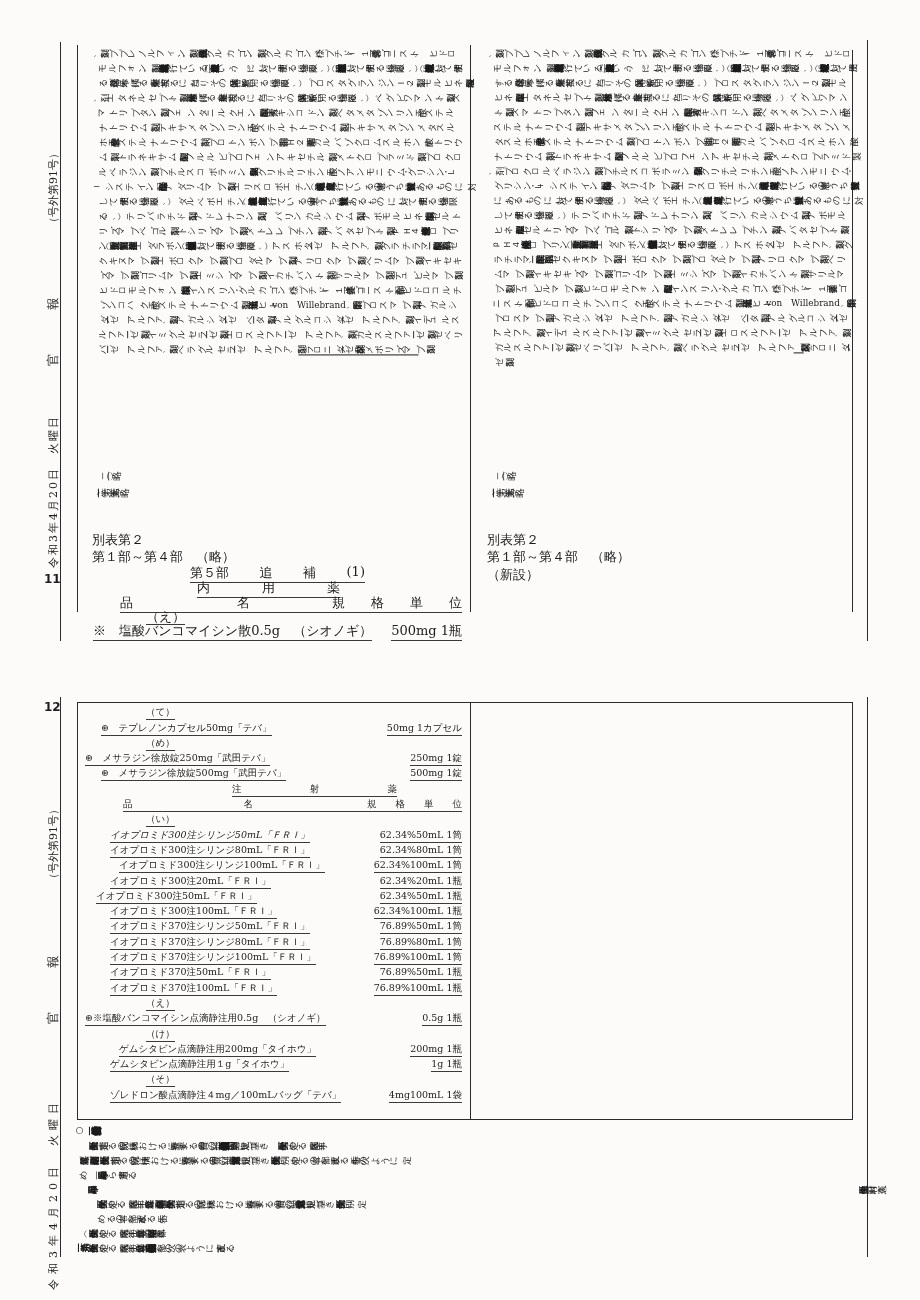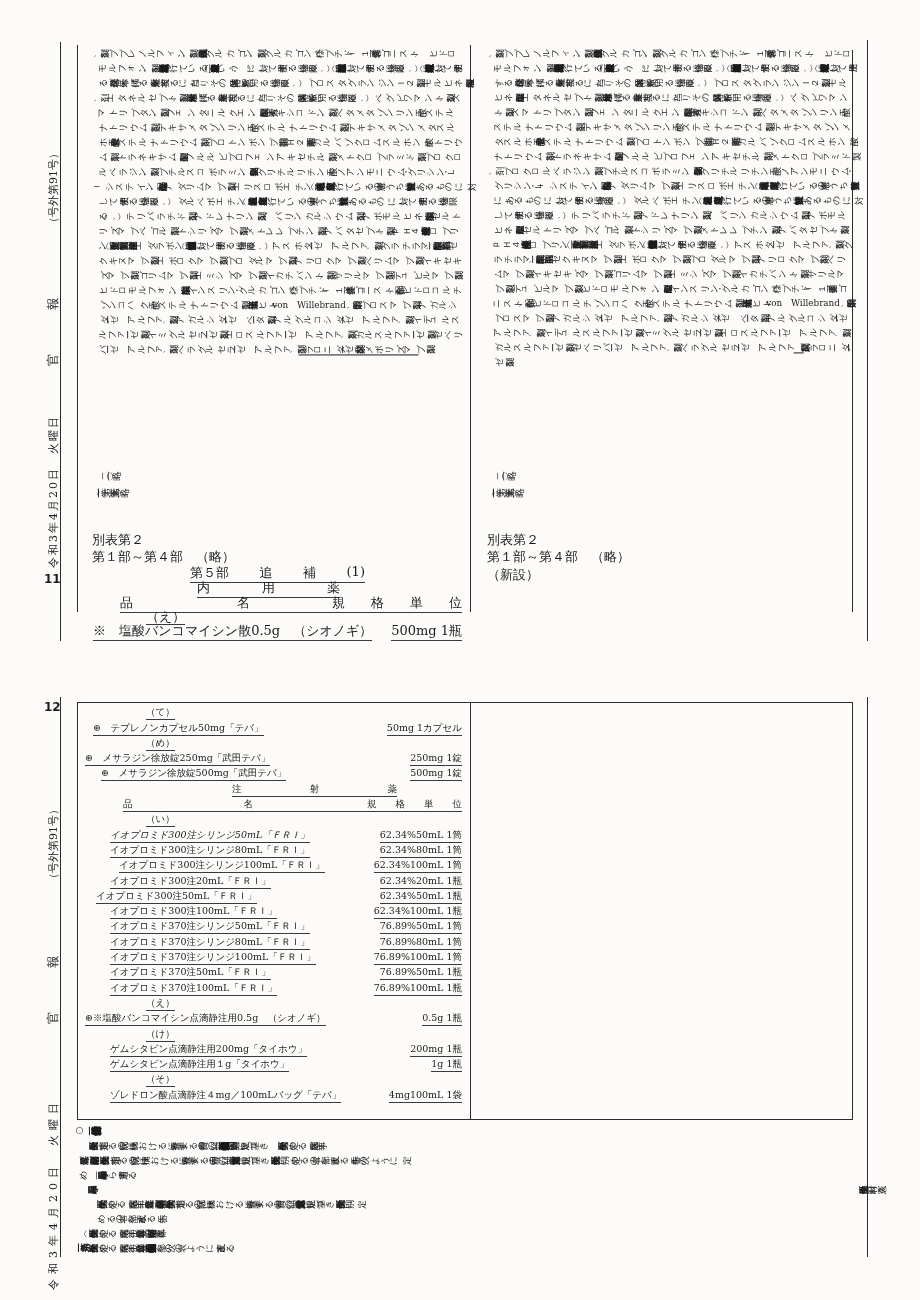--- a/index.html
+++ b/index.html
@@ -138,21 +138,21 @@
   <div class="hline" style="left:77px;top:1119px;width:776px;"></div>
   <div class="vline" style="left:77px;top:702px;height:417px;"></div>
   <div class="vline" style="left:470px;top:702px;height:417px;"></div>
   <div class="vline" style="left:852px;top:702px;height:417px;"></div>
 
   <div id="p12-rows">
       <div class="r">
         <span class="lbl">（て）</span>
       </div>
       <div class="r">
-        <span class="nm" style="margin-left: 8px;">⊛　テプレノンカプセル50mg「テバ」</span>
+        <span class="nm" style="margin-left: 16px;">⊛　テプレノンカプセル50mg「テバ」</span>
         <span class="pr">50mg 1カプセル</span>
       </div>
       <div class="r">
         <span class="lbl">（め）</span>
       </div>
       <div class="r">
         <span class="nm" style="margin-left: 0px;">⊛　メサラジン徐放錠250mg「武田テバ」</span>
         <span class="pr">250mg 1錠</span>
       </div>
       <div class="r">
@@ -226,21 +226,21 @@
         <span class="lbl">（え）</span>
       </div>
       <div class="r">
         <span class="nm" style="margin-left: 0px;">⊛※塩酸バンコマイシン点滴静注用0.5g　（シオノギ）</span>
         <span class="pr">0.5g 1瓶</span>
       </div>
       <div class="r">
         <span class="lbl">（け）</span>
       </div>
       <div class="r">
-        <span class="nm" style="margin-left: 25px;">ゲムシタビン点滴静注用200mg「タイホウ」</span>
+        <span class="nm" style="margin-left: 34px;">ゲムシタビン点滴静注用200mg「タイホウ」</span>
         <span class="pr">200mg 1瓶</span>
       </div>
       <div class="r">
         <span class="nm" style="margin-left: 25px; margin-top: 16px;">ゲムシタビン点滴静注用１g「タイホウ」</span>
         <span class="pr">1g 1瓶</span>
       </div>
       <div class="r">
         <span class="lbl">（そ）</span>
       </div>
       <div class="r">

